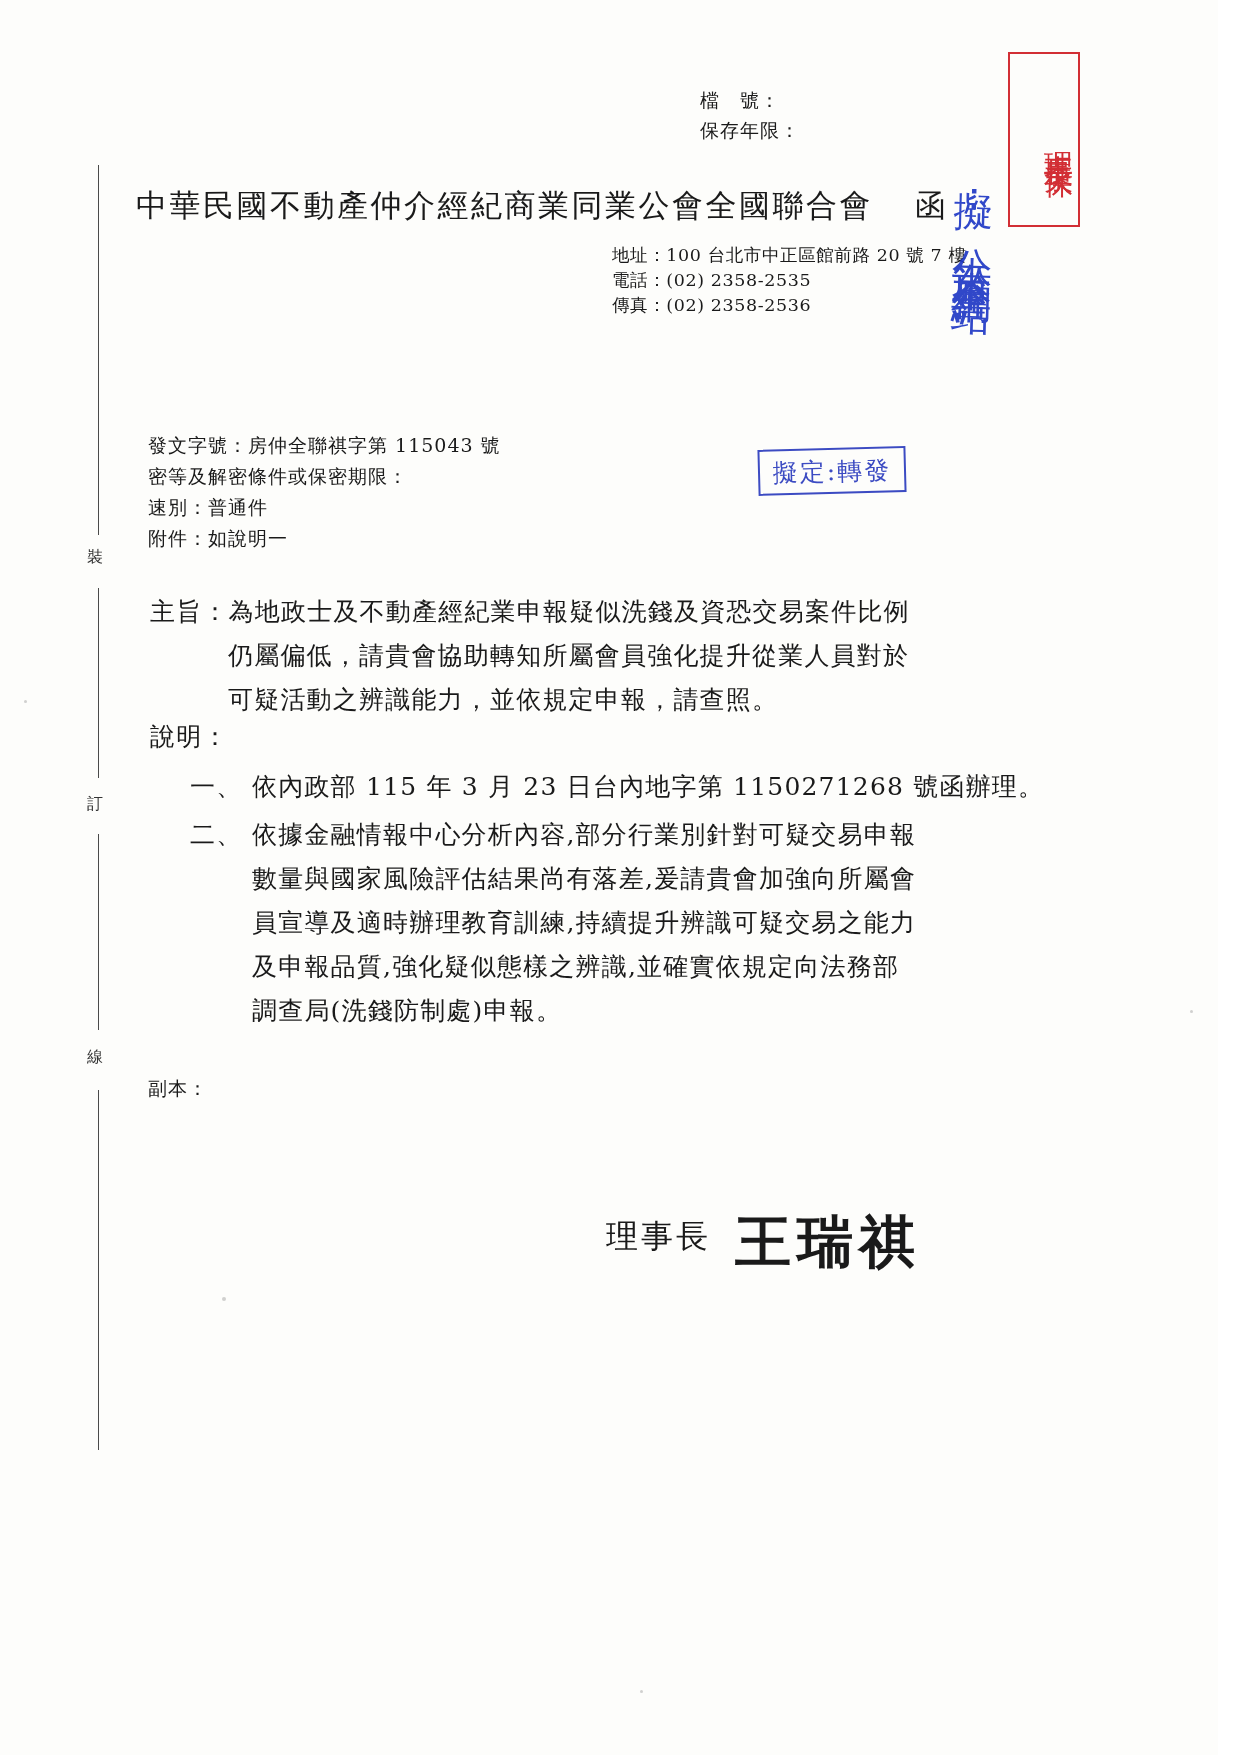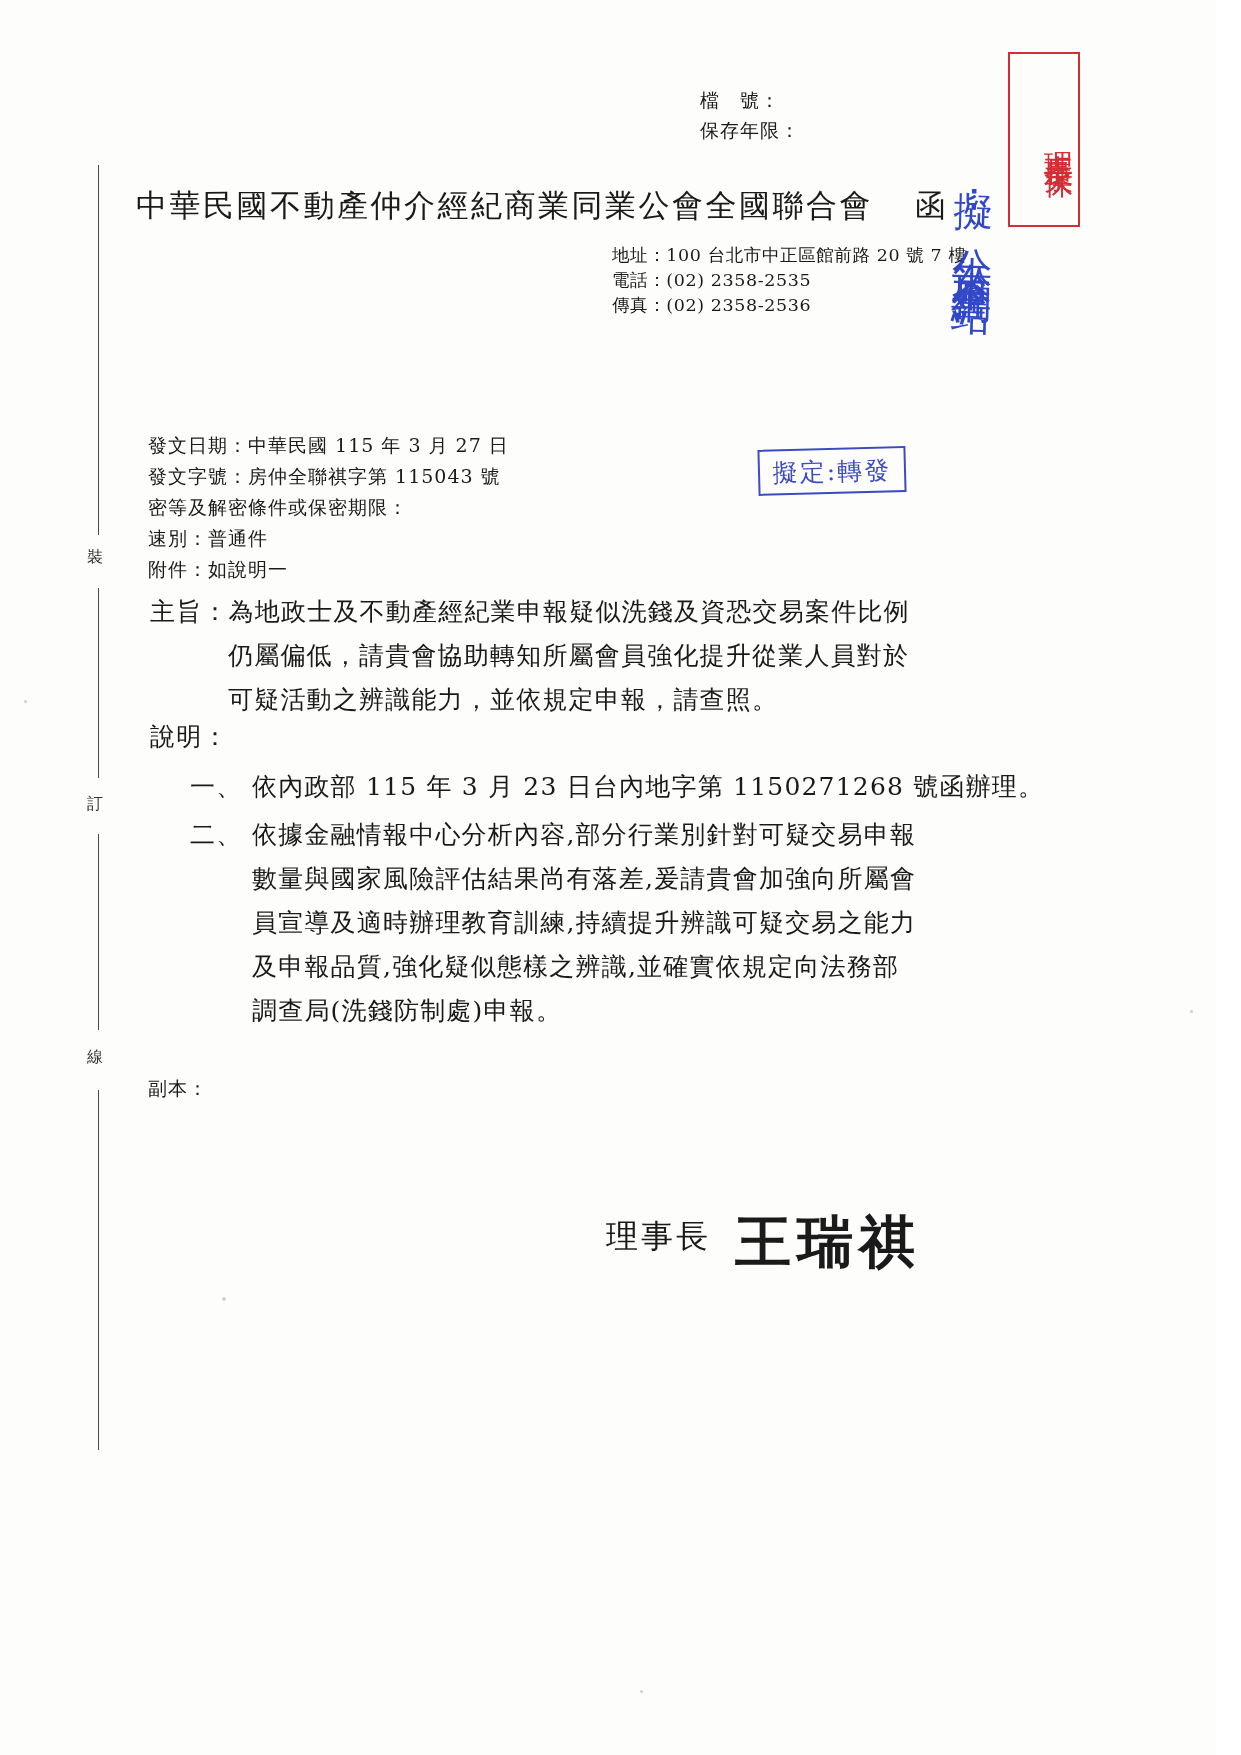--- a/index.html
+++ b/index.html
@@ -241,23 +241,20 @@
 
   <div class="contact">
     <div>地址：100 台北市中正區館前路 20 號 7 樓</div>
     <div>電話：(02) 2358-2535</div>
     <div>傳真：(02) 2358-2536</div>
   </div>
 
 
   <div class="meta">
     <div class="row">
-      <span>發文日期：</span><span>中華民國 115 年 3 月 27 日</span>
-    </div>
-    <div class="row">
       <span>發文字號：</span><span>房仲全聯祺字第 115043 號</span>
     </div>
     <div class="row">
       <span>密等及解密條件或保密期限：</span><span></span>
     </div>
     <div class="row">
       <span>速別：</span><span>普通件</span>
     </div>
     <div class="row">
       <span>附件：</span><span>如說明一</span>

